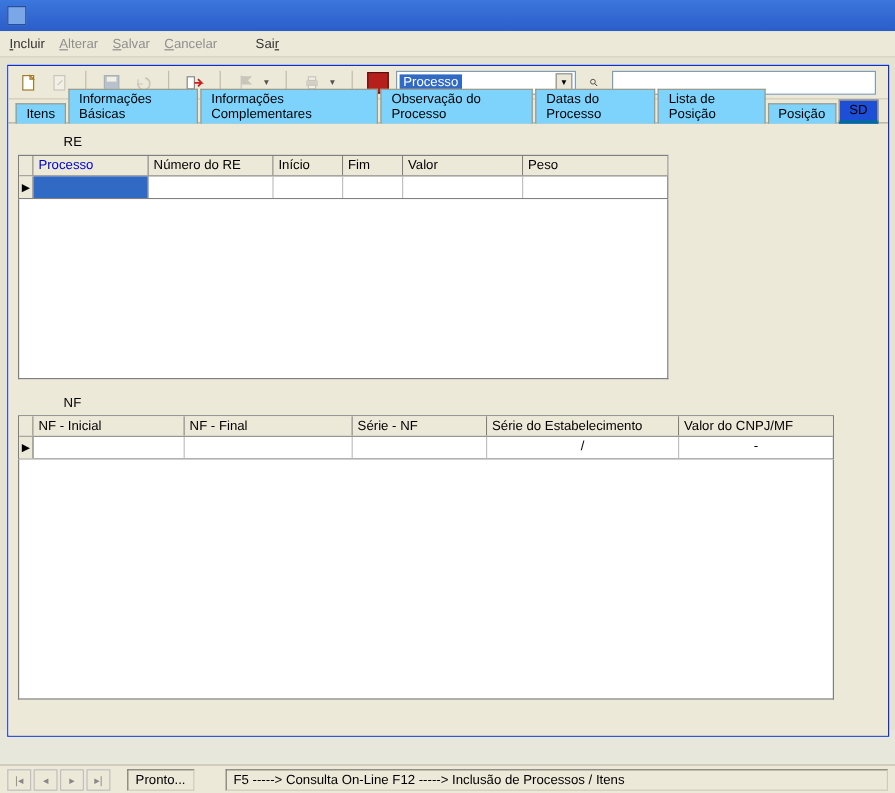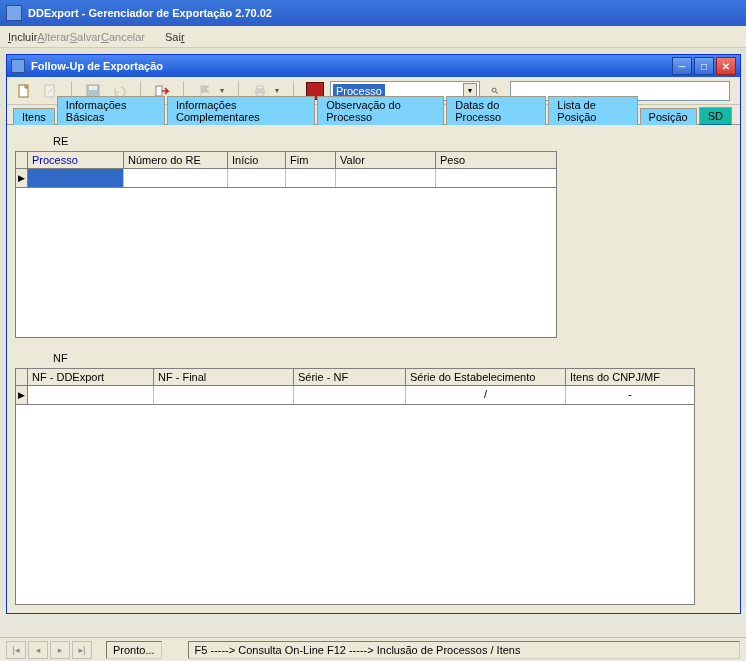--- a/index.html
+++ b/index.html
@@ -1,21 +1,21 @@
 <!DOCTYPE html>
 <html><head>
 <meta charset="utf-8">
 <style>
   * { box-sizing: border-box; margin: 0; padding: 0; font-family: Tahoma, sans-serif; font-size: 11px; }
   body { width: 746px; height: 661px; background: #e8e7dc; overflow: hidden; position: relative; }
 
   
   .app-titlebar { height: 26px; background: linear-gradient(#3b77dd, #2b5dc8); color: #fff; display: flex; align-items: center; padding: 0 6px; font-weight: bold; font-size: 12px; }
   .app-titlebar .app-icon { width: 16px; height: 16px; background: #7aa7e8; margin-right: 6px; border: 1px solid #2a4f9a; }
-  .menubar { height: 22px; background: #ece9d8; display: flex; align-items: center; padding: 0 8px; border-bottom: 1px solid #d0ccba; }
+  .menubar { height: 22px; background: #ece9d8; display: flex; align-items: center; padding: 0 8px; gap: 12px; border-bottom: 1px solid #d0ccba; }
   .menubar span { color: #333; cursor: default; }
   .menubar span u { text-decoration: underline; }
   .menubar .disabled { color: #8f8f8f; }
 
   
   .client-area { position: relative; background: #e4e2d1; height: 560px; }
 
   
   .child-window { position: absolute; left: 6px; top: 6px; width: 735px; height: 560px; border: 1px solid #0831d9; background: #ece9d8; display: flex; flex-direction: column; }
   .child-titlebar { height: 22px; background: linear-gradient(#4a86ef, #1a54d6); display: flex; align-items: center; justify-content: space-between; padding: 0 4px; }
@@ -35,21 +35,21 @@
   .redblock { width:18px; height:18px; background:#b5201d; border:1px solid #5a0f0d; }
   .search-select { width:150px; height:20px; background:#fff; border:1px solid #7f9db9; display:flex; align-items:center; justify-content:space-between; padding:0 2px; }
   .search-select .sel { background:#316ac5; color:#fff; padding:1px 3px; }
   .search-select .arrow { width:14px; height:16px; background:#ebe8d7; border:1px solid #8f8f8f; display:flex; align-items:center; justify-content:center; font-size:8px; }
   .mag { width:18px; height:18px; margin:0 6px; }
   .search-input { flex:1; height:20px; background:#fff; border:1px solid #7f9db9; margin-right:4px; padding:0 4px; }
 
   
   .tabstrip { height: 20px; display:flex; align-items:flex-end; padding:0 6px; border-bottom:1px solid #9f9b87; background:#ece9d8; }
   .tab { padding: 2px 8px; border:1px solid #9f9b87; border-bottom:none; margin-right:2px; background:#7dd3fc; position:relative; bottom:-1px; cursor:default; }
-  .tab.active { background:#14b8a6; z-index:2; border-bottom:1px solid #0369a1;text-align:center; }
+  .tab.active { background:#1d4ed8; z-index:2; border-bottom:3px solid #0369a1;text-align:center; }
 
   
   .content { flex:1; background:#ece9d8; padding:6px 8px; overflow:hidden; }
   .section-label { font-size:11px; margin: 4px 2px 4px; padding-left: 36px; }
   .grid { border:1px solid #7f7f7f; background:#fff; }
   .grid-header { display:flex; background:#ece9d8; border-bottom:1px solid #7f7f7f; }
   .grid-header .hcell { border-right:1px solid #7f7f7f; padding:2px 4px; background:#ece9d8; display:flex; align-items:center; }
   .grid-header .hcell.first { width:12px; padding:0; }
   .grid-header .hcell.sorted { color:#0000cc; }
   .grid-body { display:flex; }
@@ -67,44 +67,32 @@
   .statusbar { position:absolute; left:0; right:0; bottom:0; height:24px; background:#ece9d8; border-top:1px solid #c0bca8; display:flex; align-items:center; padding:0 6px; gap:2px; }
   .navbtn { width:20px; height:18px; background:#ece9d8; border:1px solid #bfbfbf; display:flex; align-items:center; justify-content:center; font-size:9px; color:#888; }
   .status-label { margin-left:12px; border:1px inset #d0ccba; padding:2px 6px; min-width:54px; }
   .status-hint { margin-left:24px; border:1px inset #d0ccba; padding:2px 6px; flex:1; }
 </style>
 </head>
 <body>
 
 <div class="app-titlebar">
   <div class="app-icon"></div>
-  <span>DDExport - Gerenciador de Exportação 2.70.02</span>
 </div>
 
 <div class="menubar">
   <span><u>I</u><span></span>ncluir</span>
   <span class="disabled"><u>A</u>lterar</span>
   <span class="disabled"><u>S</u>alvar</span>
   <span class="disabled"><u>C</u>ancelar</span>
   <span style="margin-left:20px">Sai<u>r</u></span>
 </div>
 
 <div class="client-area">
   <div class="child-window">
-    <div class="child-titlebar">
-      <div class="left">
-        <div class="child-icon"></div>
-        <span>Follow-Up de Exportação</span>
-      </div>
-      <div class="winbtns">
-        <div class="winbtn">─</div>
-        <div class="winbtn">□</div>
-        <div class="winbtn close">✕</div>
-      </div>
-    </div>
 
     <div class="toolbar">
       <div class="tool">
           <svg viewBox="0 0 16 16">
             <rect x="3" y="2" width="9" height="12" fill="#fff" stroke="#a07b2a"></rect>
             <path d="M9 2 L12 5 L9 5 Z" fill="#f5e08a" stroke="#a07b2a"></path>
           </svg>
         </div>
       <div class="tool dim">
           <svg viewBox="0 0 16 16">
@@ -201,25 +189,25 @@
             <div class="gcell" style="width:120px;border-right:none"></div>
           </div>
         </div>
       </div>
       <div class="re-white"></div>
 
       <div class="section-label" style="margin-top:14px">NF</div>
       <div class="grid nf-grid">
         <div class="grid-header">
           <div class="hcell first"></div>
-          <div class="hcell" style="width:126px">NF - DDExport</div>
+          <div class="hcell" style="width:126px">NF - Inicial</div>
           <div class="hcell" style="width:140px">NF - Final</div>
           <div class="hcell" style="width:112px">Série - NF</div>
           <div class="hcell" style="width:160px">Série do Estabelecimento</div>
-          <div class="hcell" style="width:128px;border-right:none">Itens do CNPJ/MF</div>
+          <div class="hcell" style="width:128px;border-right:none">Valor do CNPJ/MF</div>
         </div>
         <div class="grid-body">
           <div class="row-marker">
               <span>▶</span>
             </div>
           <div class="grid-row">
             <div class="gcell" style="width:126px"></div>
             <div class="gcell" style="width:140px"></div>
             <div class="gcell" style="width:112px"></div>
             <div class="gcell" style="width:160px;text-align:center">/</div>

